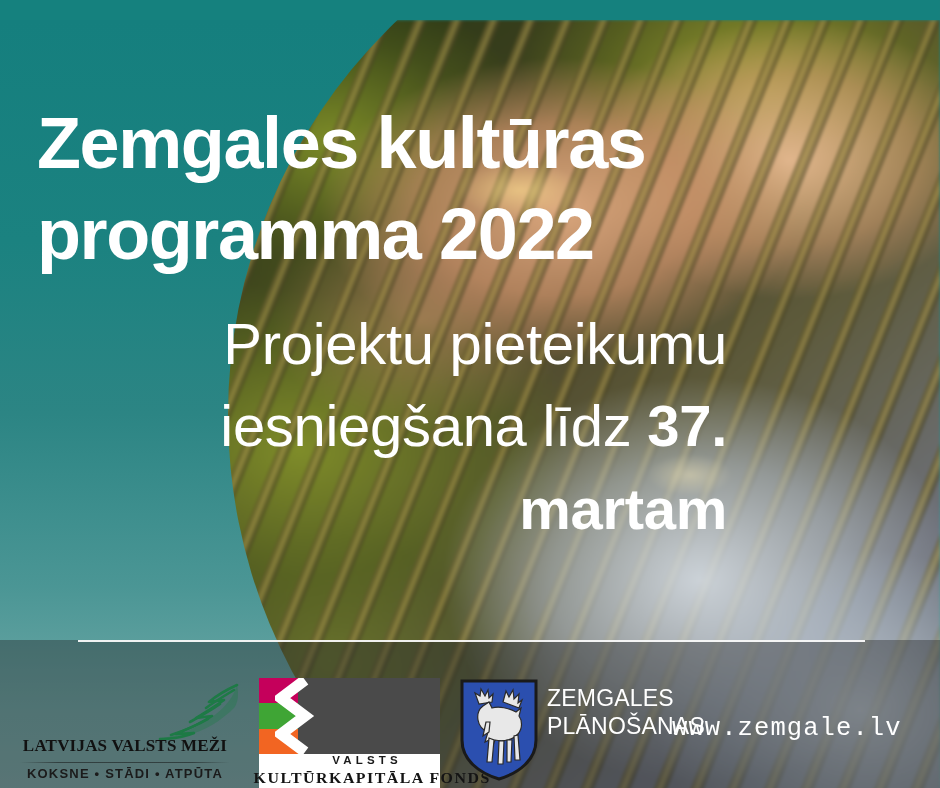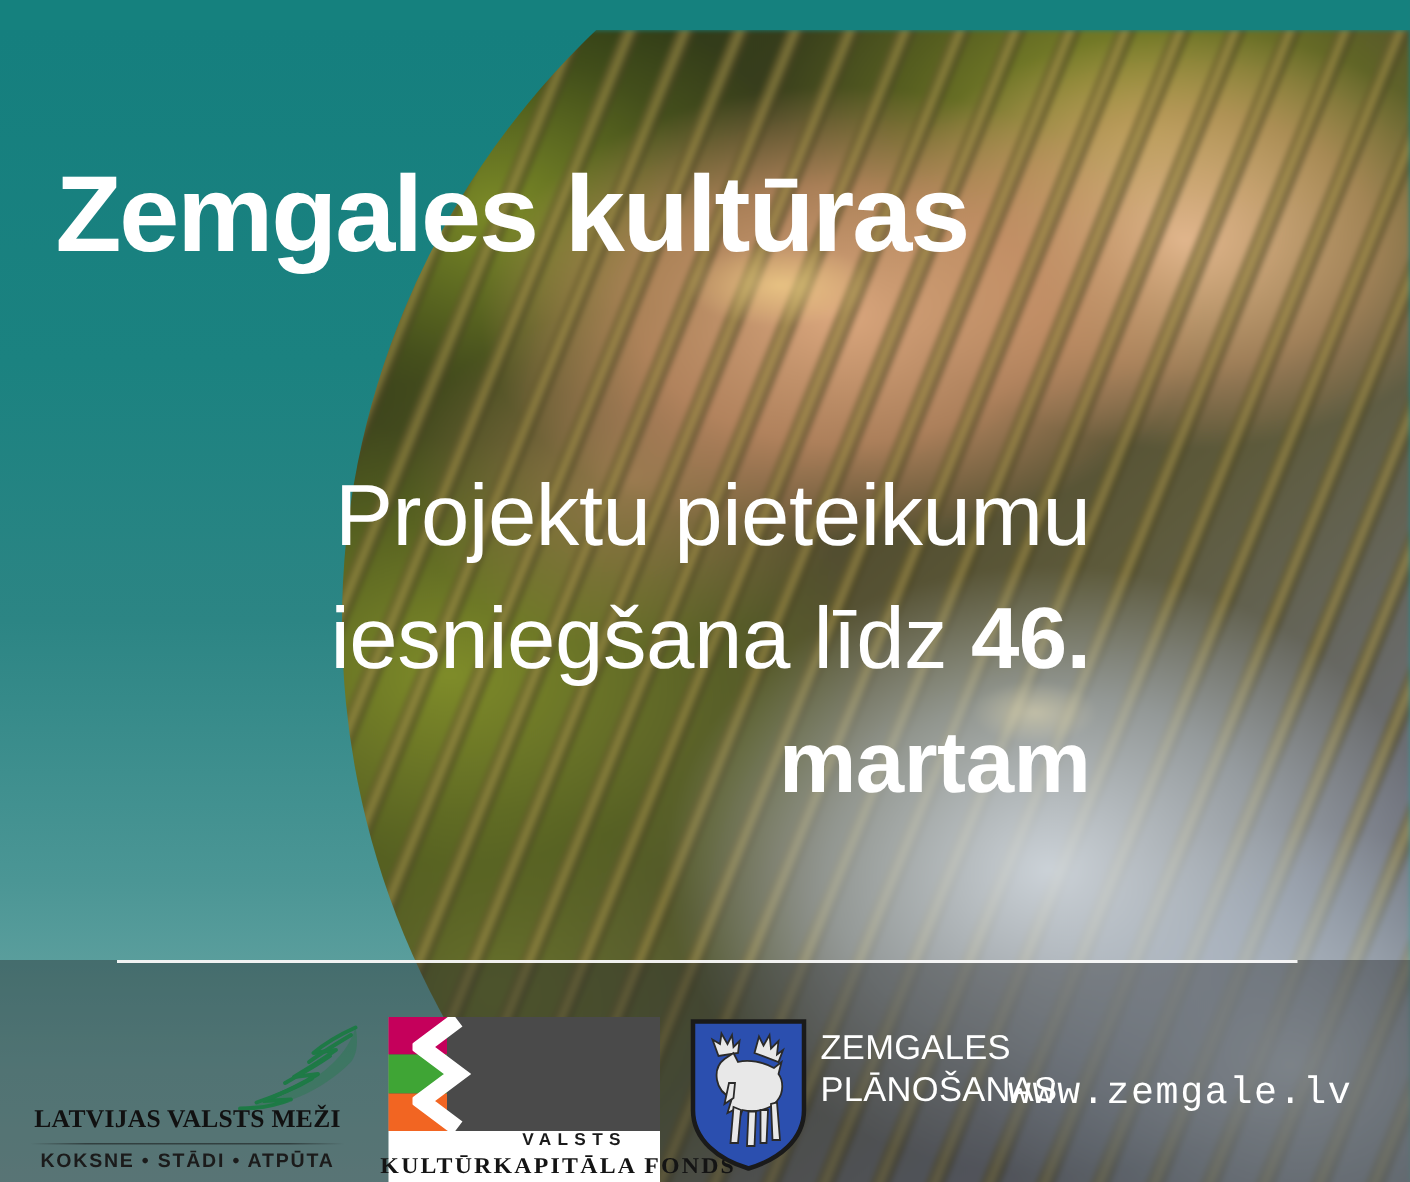--- a/index.html
+++ b/index.html
@@ -179,21 +179,21 @@
     background:#ffffff;
   }
   .vkkf-top { position:absolute; left:0; top:0; width:181px; height:76px; background:#4a4a4a; }
   .vkkf-bars { position:absolute; left:0; top:0; width:39px; height:76px; }
   .vkkf-bar { position:absolute; left:0; width:39px; height:25.4px; }
   .vkkf-bar.b1 { top:0;      background:#c5005b; }
   .vkkf-bar.b2 { top:25.4px; background:#3fa535; }
   .vkkf-bar.b3 { top:50.8px; background:#f26522; }
   .vkkf-zig { position:absolute; left:16px; top:0; width:56px; height:76px; }
   .vkkf-valsts {
-    position:absolute; left:16px; top:76px; width:216px;
+    position:absolute; left:0; top:76px; width:216px;
     font-family:"Liberation Sans", sans-serif;
     font-weight:700; font-size:11.5px; letter-spacing:4.2px;
     color:#1a1a1a; text-align:center; white-space:nowrap;
   }
   .vkkf-fonds {
     position:absolute; left:0; top:92px; width:181px;
     font-family:"Liberation Serif", serif;
     font-weight:700; font-size:15px; letter-spacing:1.4px;
     color:#141414; text-align:center; white-space:nowrap;
     transform:scaleX(1.06); transform-origin:center;
@@ -235,25 +235,26 @@
   <div class="teal-base"></div>
 
   <div class="photo-circle">
     <div class="photo"></div>
   </div>
 
   <div class="bottom-scrim"></div>
 
   <div class="headline">
     <span class="l1">Zemgales kultūras</span>
+    <span class="l2">programma 2022</span>
   </div>
 
   <div class="subhead">
     <span class="s1">Projektu pieteikumu</span>
-    <span class="s2"><span>iesniegšana līdz </span><b>46. martam</b></span>
+    <span class="s2"><span>iesniegšana līdz </span><b>37. martam</b></span>
   </div>
 
   <div class="divider"></div>
 
   <div class="logo-row">
 
     <div class="lvm">
       <svg class="lvm-tree" viewBox="0 0 86 58">
         <g fill="none" stroke="#1e7a46" stroke-width="2.6" stroke-linecap="round" stroke-linejoin="round">
           <path d="M83 3 C72 8 62 14 55 20 L70 18 C60 25 50 31 42 36 L58 34 C47 41 34 47 22 52 L40 51 C30 55 18 57 6 57"></path>

